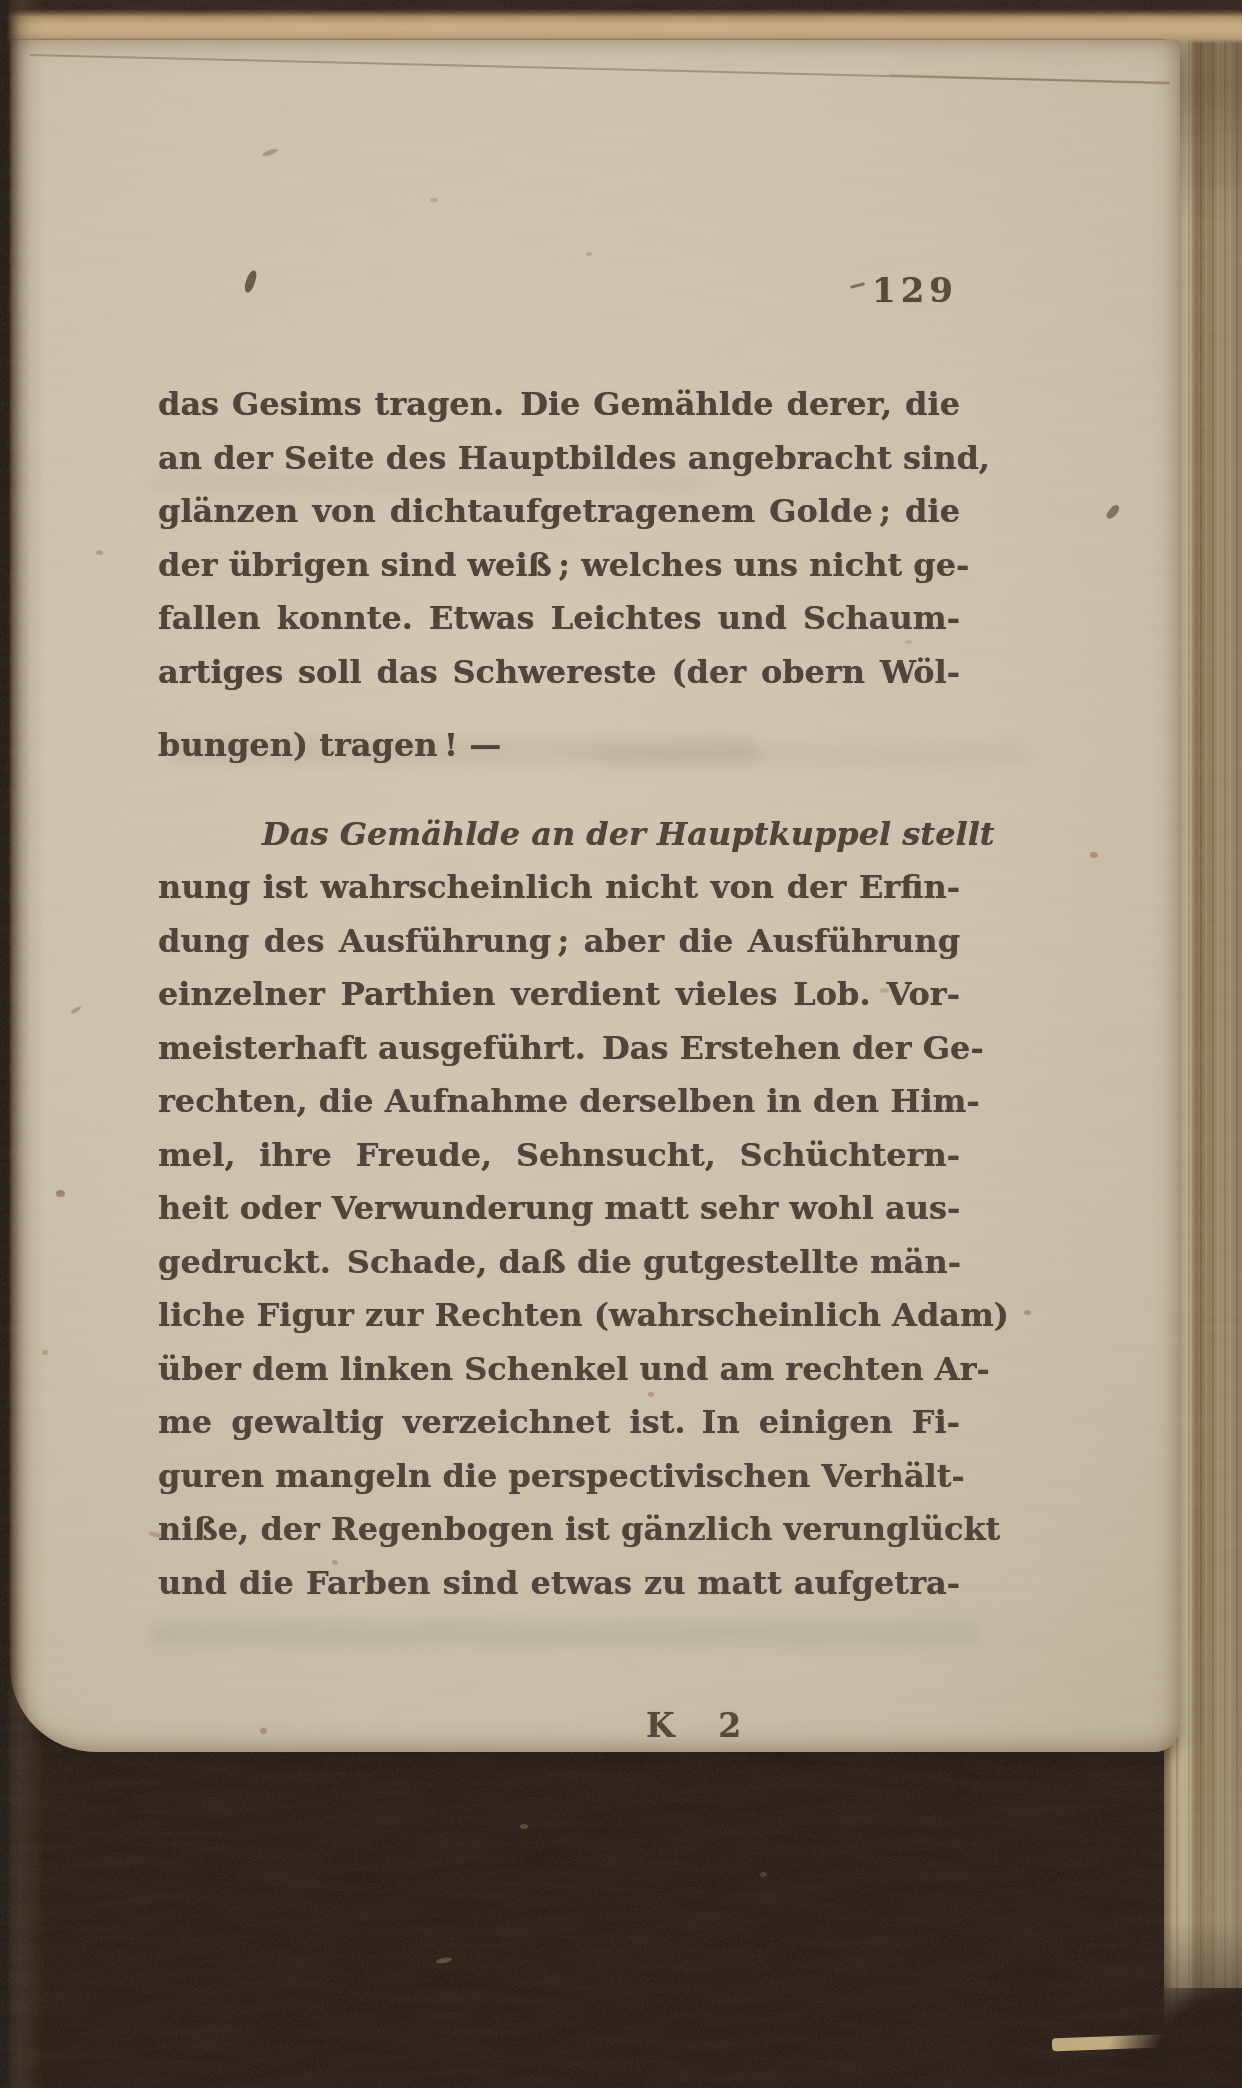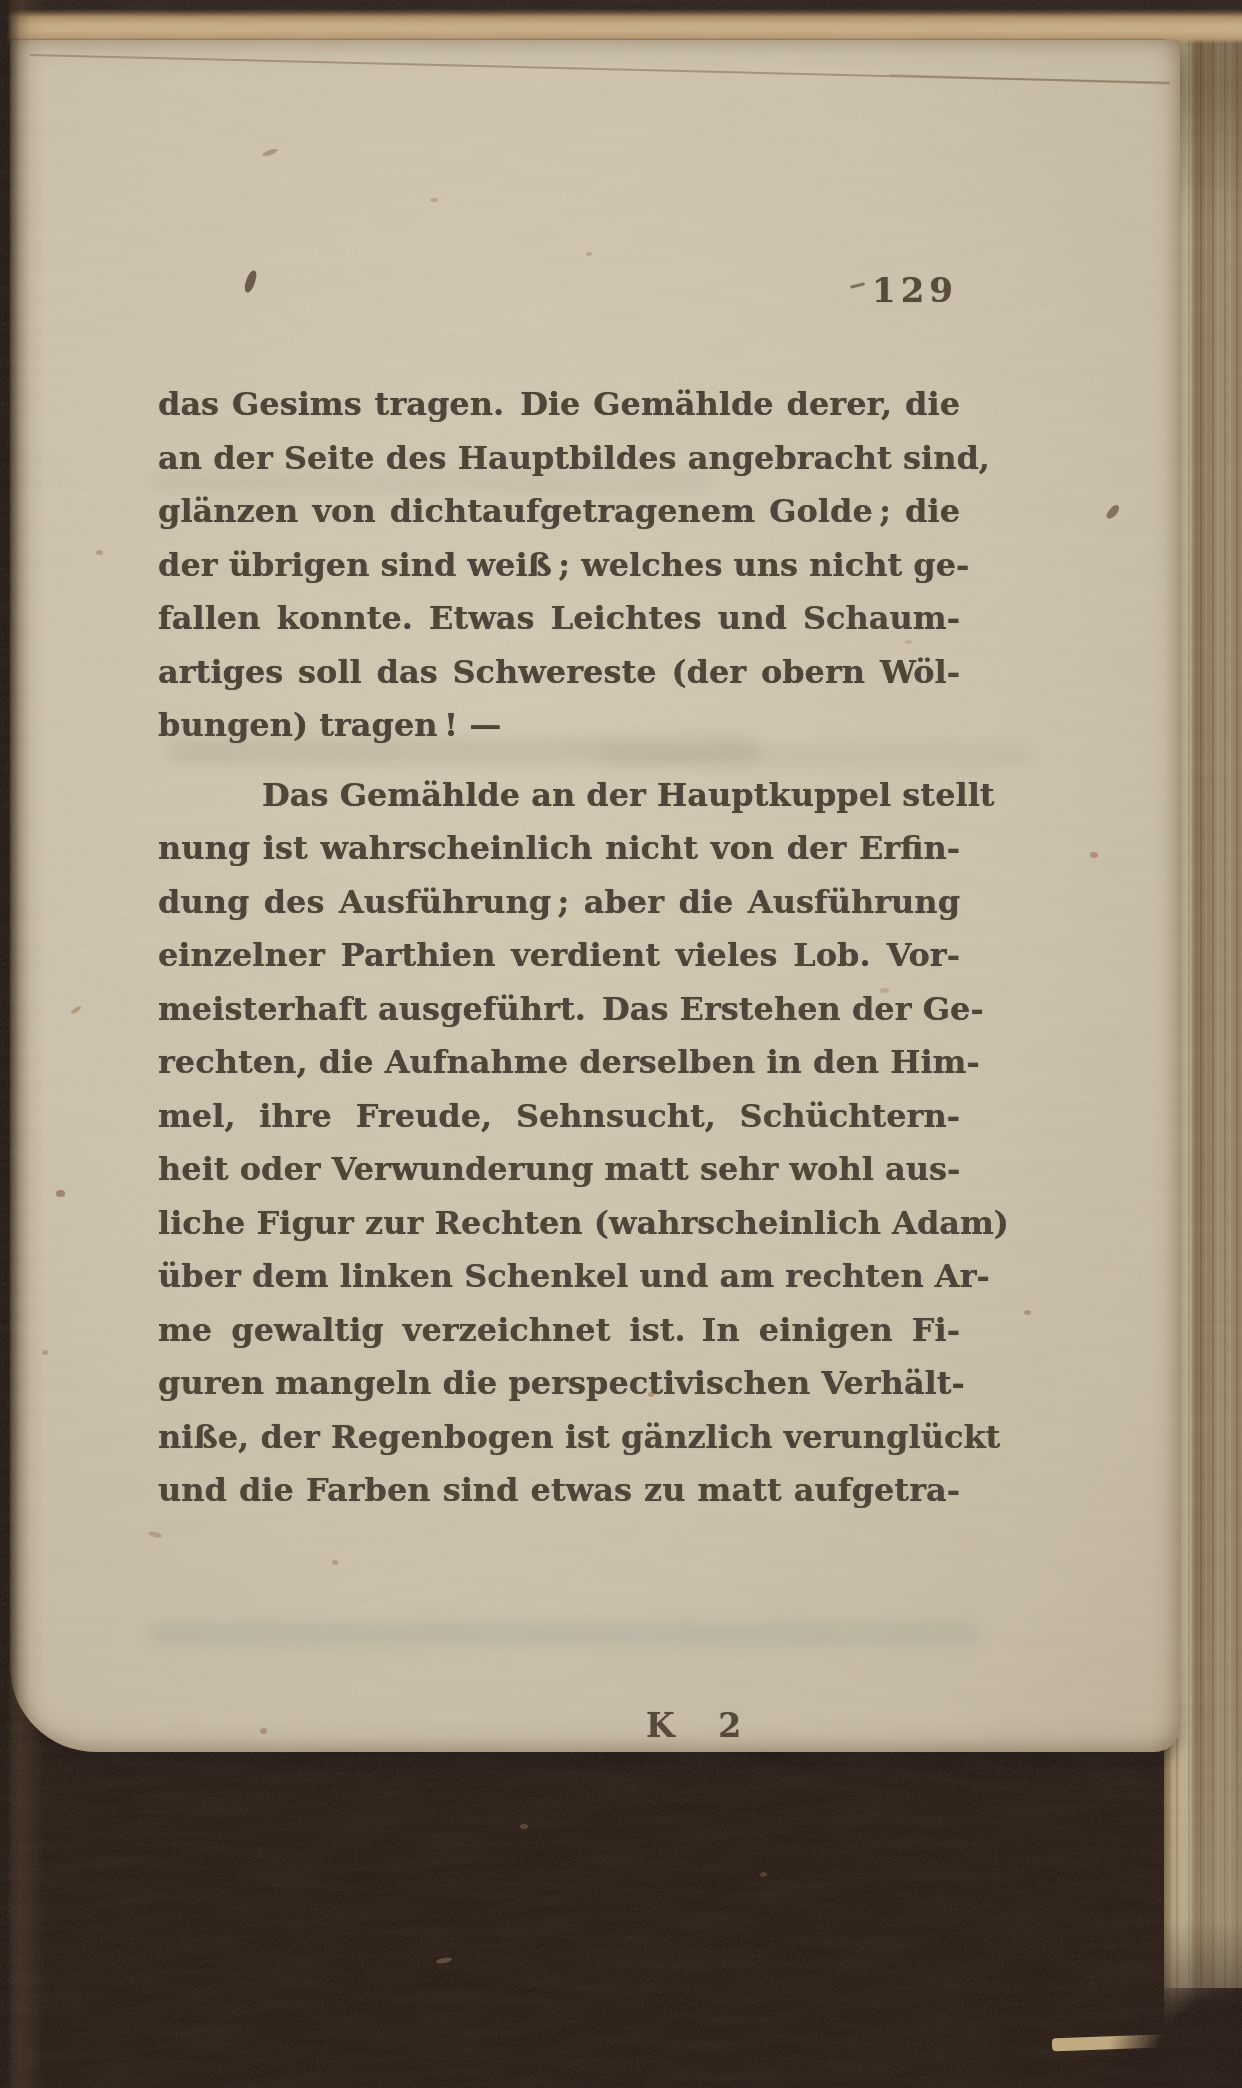--- a/index.html
+++ b/index.html
@@ -57,23 +57,23 @@
   .text-block{
     position:absolute;left:148px;top:338px;width:802px;z-index:5;
     font-size:32px;font-weight:700;color:var(--ink,#3f342a);
     text-shadow:0 0 .7px rgba(63,52,42,.75);
     filter:blur(.3px);
   }
   .text-block .line{
     height:53.5px;line-height:53.5px;white-space:nowrap;
     text-align:justify;text-align-last:justify;
   }
-  .text-block .line.endline{text-align-last:left;}
+  .text-block .line.endline{text-align-last:left;margin-top:20px;}
   .text-block .line.indent{padding-left:104px;}
-  .text-block .line.gap{margin-top:16px;}
+  .text-block .line.gap{margin-top:35px;font-style:italic;}
   .text-block .spaced{letter-spacing:9px;}
   .signature{
     position:absolute;left:636px;top:1666px;z-index:5;
     font-size:33px;font-weight:700;letter-spacing:16px;color:#463a2c;
     text-shadow:0 0 1px rgba(70,58,44,.6);filter:blur(.3px);text-align:center;
   }
   
   .ghost{position:absolute;z-index:4;border-radius:10px;filter:blur(7px);}
   .speck{position:absolute;z-index:4;border-radius:50%;}
   .ink-mark{position:absolute;z-index:5;background:#4a3a2b;}
@@ -147,20 +147,21 @@
         <div class="line">artiges soll das Schwereste (der obern Wöl-</div>
         <div class="line endline">bungen) tragen ! —</div>
         <div class="line indent gap">Das Gemählde an der Hauptkuppel stellt</div>
         <div class="line">nung ist wahrscheinlich nicht von der Erfin-</div>
         <div class="line">dung des Ausführung ; aber die Ausführung</div>
         <div class="line">einzelner Parthien verdient vieles Lob. Vor-</div>
         <div class="line">meisterhaft ausgeführt. Das Erstehen der Ge-</div>
         <div class="line">rechten, die Aufnahme derselben in den Him-</div>
         <div class="line">mel, ihre Freude, Sehnsucht, Schüchtern-</div>
         <div class="line">heit oder Verwunderung matt sehr wohl aus-</div>
+        <div class="line">gedruckt. Schade, daß die gutgestellte män-</div>
         <div class="line">liche Figur zur Rechten (wahrscheinlich Adam)</div>
         <div class="line">über dem linken Schenkel und am rechten Ar-</div>
         <div class="line">me gewaltig verzeichnet ist. In einigen Fi-</div>
         <div class="line">guren mangeln die perspectivischen Verhält-</div>
         <div class="line">niße, der Regenbogen ist gänzlich verunglückt</div>
         <div class="line">und die Farben sind etwas zu matt aufgetra-</div>
       </div>
 
     <div class="signature">K 2</div>
   </div>

